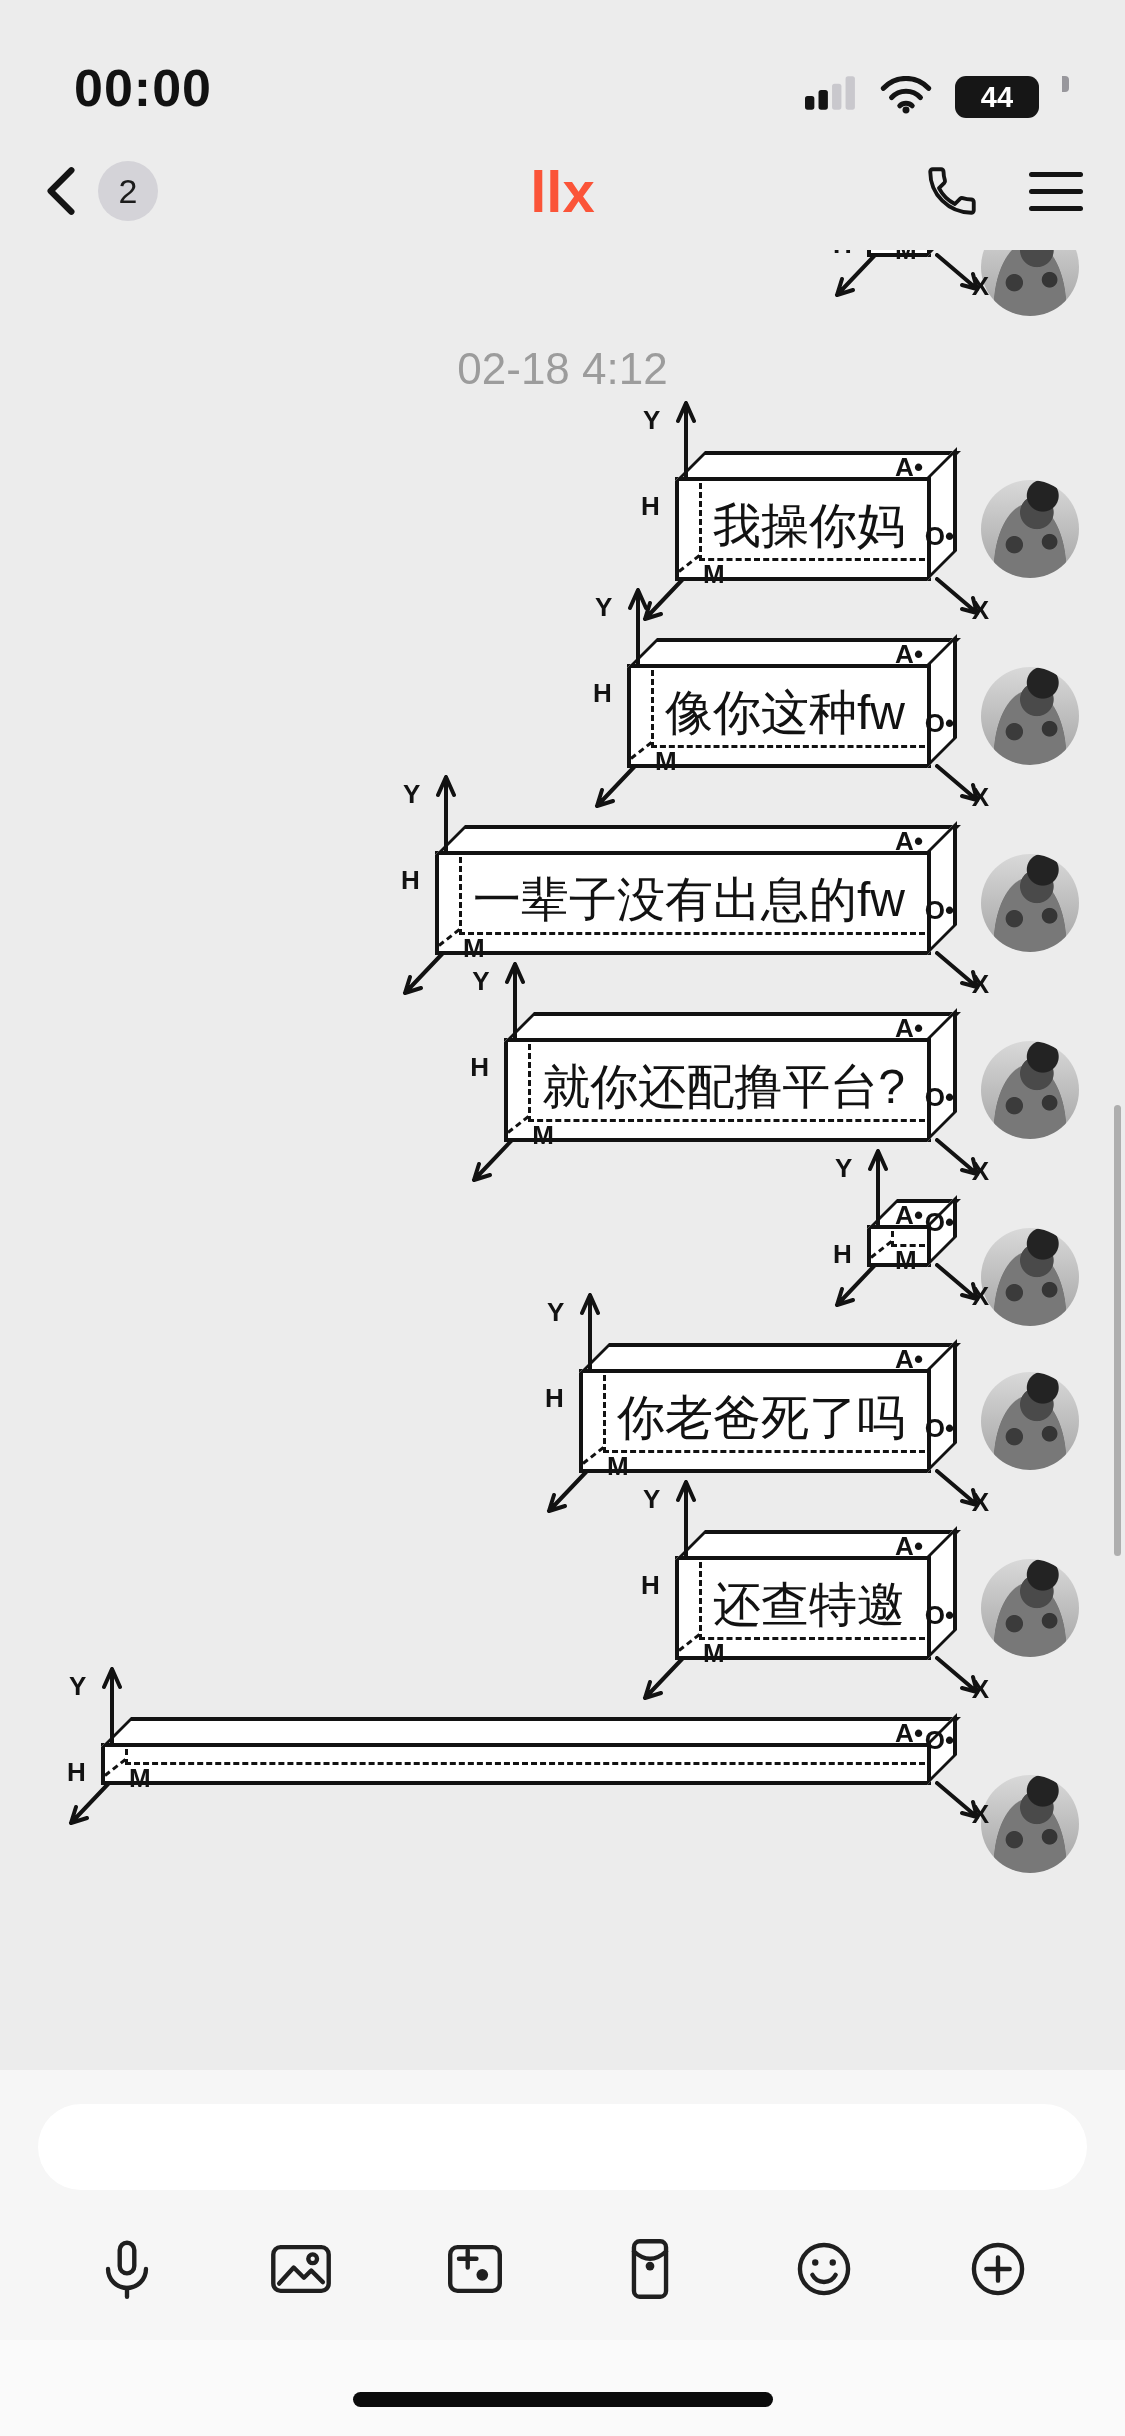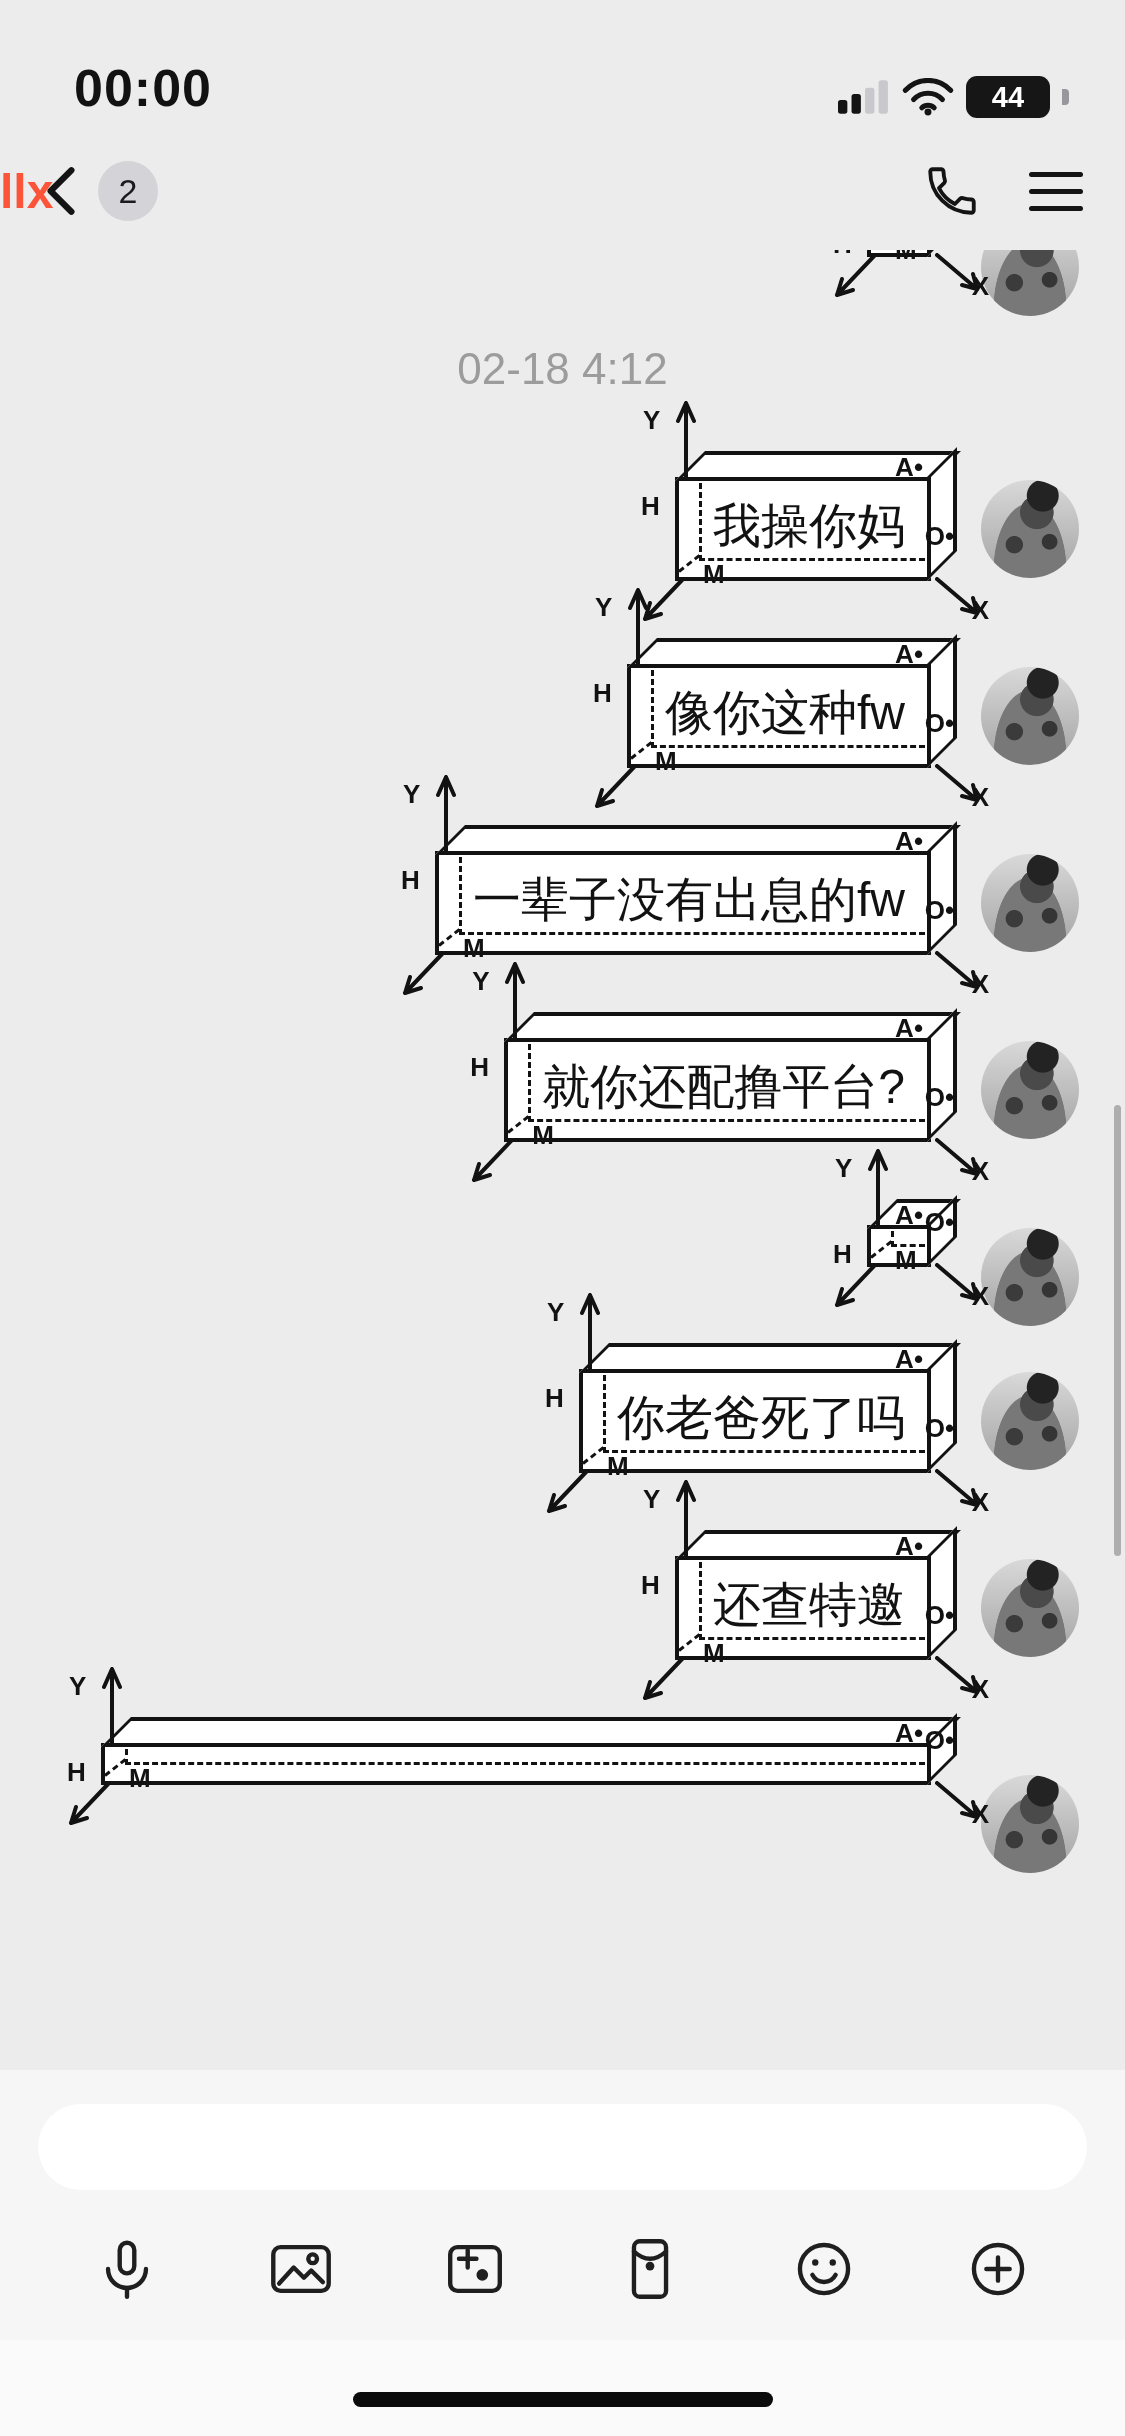--- a/index.html
+++ b/index.html
@@ -3,28 +3,28 @@
 <meta charset="utf-8">
 <style>
   html,body{margin:0;padding:0;background:#555;}
   .screen{position:relative;width:1125px;height:2436px;background:#ececec;overflow:hidden;
           font-family:"Liberation Sans","DejaVu Sans",sans-serif;color:#121212;}
 
   
   .header{position:absolute;top:0;left:0;right:0;height:250px;background:#ececec;z-index:20;}
   .status-bar{height:132px;display:flex;align-items:flex-end;justify-content:space-between;padding:16px 56px 14px 74px;box-sizing:border-box;}
   .time{font-size:52px;font-weight:bold;letter-spacing:1px;}
-  .status-right{display:flex;align-items:center;gap:12px;}
+  .status-right{display:flex;align-items:flex-start;gap:23px;}
   .battery{width:84px;height:42px;background:#161616;border-radius:11px;color:#fff;display:flex;align-items:center;justify-content:center;font-size:29px;font-weight:bold;}
   .batt-nub{width:7px;height:16px;background:#98979c;border-radius:0 4px 4px 0;}
 
   .nav-bar{height:118px;display:flex;align-items:center;padding:0 42px;position:relative;}
   .back-group{display:flex;align-items:center;gap:18px;z-index:2;}
   .badge{width:60px;height:60px;border-radius:50%;background:#d4d3d8;display:flex;align-items:center;justify-content:center;font-size:34px;color:#1b1b1b;}
-  .title{position:absolute;left:0;right:0;text-align:left;font-size:48px;font-weight:bold;color:#fb5438;}
+  .title{position:absolute;left:0;right:0;text-align:center;font-size:58px;font-weight:bold;color:#fb5438;}
   .nav-right{margin-left:auto;display:flex;align-items:center;gap:48px;z-index:2;}
   .menu-icon{display:flex;flex-direction:column;gap:12px;}
   .menu-icon i{display:block;width:54px;height:5px;background:#141414;border-radius:3px;}
 
   
   .chat{position:absolute;top:250px;left:0;right:0;height:1820px;overflow:hidden;}
   .stamp{text-align:center;font-size:44px;color:#9c9c9c;margin-top:58px;height:60px;line-height:60px;}
   .scrollbar{position:absolute;right:4px;top:855px;width:7px;height:451px;border-radius:4px;background:#aeaeae;}
 
   .msg-row{display:flex;justify-content:flex-end;align-items:flex-start;gap:20px;padding-right:46px;margin-bottom:-35px;}

